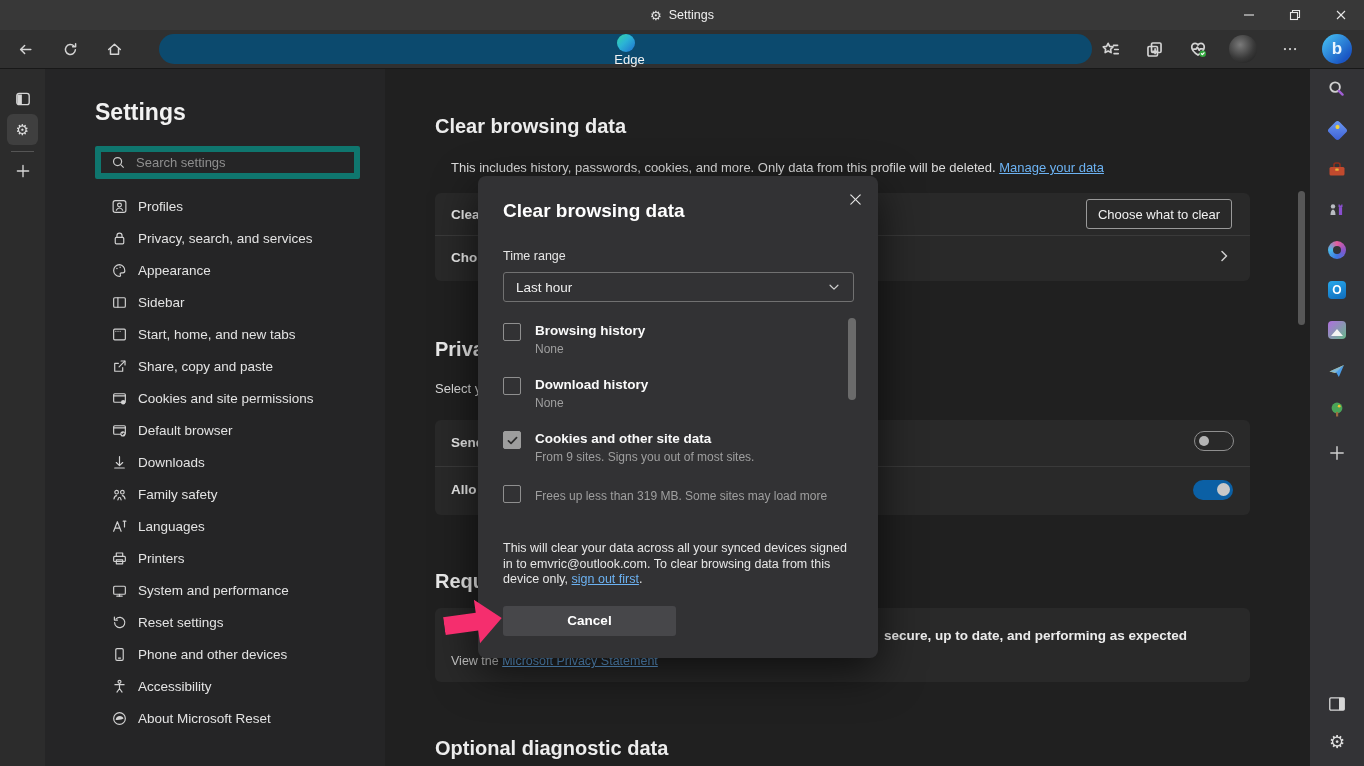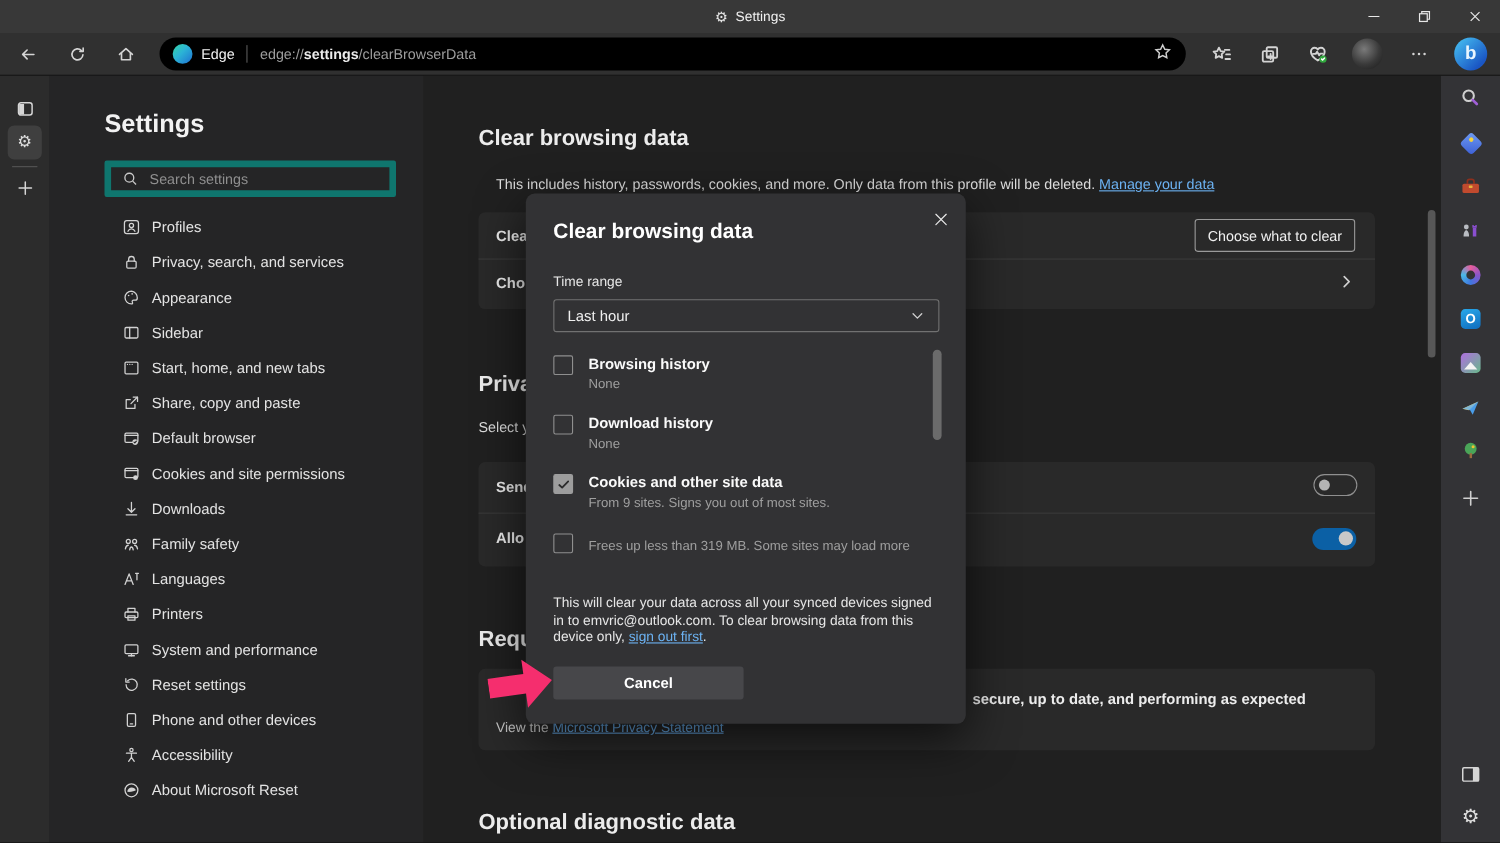--- a/index.html
+++ b/index.html
@@ -12,21 +12,21 @@
   .tab-title { position:absolute; left:0; right:0; top:0; height:30px; display:flex; align-items:center; justify-content:center; gap:7px; color:#f0f0f0; font-size:12.5px; }
   .tab-title .gear { font-size:13px; color:#e6e6e6; line-height:1; }
   .wincontrols { position:absolute; right:0; top:0; height:30px; display:flex; }
   .wc { width:46px; height:30px; display:flex; align-items:center; justify-content:center; }
   .wc svg { stroke:#e8e8e8; stroke-width:1.1; fill:none; }
 
   
   .toolbar { position:absolute; left:0; top:30px; width:1364px; height:38px; background:#303030; }
   .tool-btn { position:absolute; top:4px; width:30px; height:30px; border-radius:5px; display:flex; align-items:center; justify-content:center; }
   .tool-btn svg { stroke:#d4d4d4; stroke-width:1.4; fill:none; stroke-linecap:round; stroke-linejoin:round; }
-  .addressbar { position:absolute; left:145px; top:4px; width:933px; height:30px; background:#000000; border-radius:15px; display:flex; align-items:center; padding:0 12px; }
+  .addressbar { position:absolute; left:159px; top:4px; width:933px; height:30px; background:#0c4a6e; border-radius:15px; display:flex; align-items:center; padding:0 12px;flex-direction:column; }
   .edge-logo { width:18px; height:18px; border-radius:50%; background:linear-gradient(135deg,#35d6a5 0%,#2bb3d6 45%,#1e6fd0 100%); flex:0 0 auto; }
   .site-label { color:#f2f2f2; font-size:13px; margin-left:8px; }
   .url-sep { width:1px; height:16px; background:#5a5a5a; margin:0 11px; }
   .url { font-size:13px; color:#9d9d9d; white-space:nowrap; }
   .url .host { color:#ececec; font-weight:700; }
   .ab-star { margin-left:auto; }
   .ab-star svg { stroke:#cfcfcf; stroke-width:1.2; fill:none; }
   .avatar { position:absolute; left:1229px; top:5px; width:28px; height:28px; border-radius:50%; background:radial-gradient(circle at 40% 35%, #7a7a7a, #3a3a3a 55%, #191919); }
   .copilot { position:absolute; left:1322px; top:34px; width:30px; height:30px; border-radius:50%; background:linear-gradient(135deg,#49c7f5 0%,#1a56c4 80%); color:#eaf6ff; font-weight:700; font-size:17px; display:flex; align-items:center; justify-content:center; }
 
@@ -271,32 +271,32 @@
                 <path d="M9.5 2.8h3.7v3.7"></path>
                 <path d="M13 3 7.6 8.4"></path>
                 <path d="M11 9v3.5H3.5V5H7"></path>
               </svg></span>
           <span class="lbl">Share, copy and paste</span>
         </div>
         <div class="nav-item">
           <span class="ni"><svg width="17" height="17" viewBox="0 0 16 16">
                 <rect x="2.5" y="3.5" width="11" height="8" rx="1"></rect>
                 <line x1="2.5" y1="5.5" x2="13.5" y2="5.5"></line>
+                <circle cx="11.5" cy="11.5" r="2.1" fill="#d2d2d2" stroke="none"></circle>
+              </svg></span>
+          <span class="lbl">Cookies and site permissions</span>
+        </div>
+        <div class="nav-item">
+          <span class="ni"><svg width="17" height="17" viewBox="0 0 16 16">
+                <rect x="2.5" y="3.5" width="11" height="8" rx="1"></rect>
+                <line x1="2.5" y1="5.5" x2="13.5" y2="5.5"></line>
                 <circle cx="11.2" cy="11.2" r="2.4" fill="#d2d2d2" stroke="none"></circle>
                 <path d="M10.2 11.2l.7.7 1.3-1.5" stroke="#252526" stroke-width="1"></path>
               </svg></span>
           <span class="lbl">Default browser</span>
-        </div>
-        <div class="nav-item">
-          <span class="ni"><svg width="17" height="17" viewBox="0 0 16 16">
-                <rect x="2.5" y="3.5" width="11" height="8" rx="1"></rect>
-                <line x1="2.5" y1="5.5" x2="13.5" y2="5.5"></line>
-                <circle cx="11.5" cy="11.5" r="2.1" fill="#d2d2d2" stroke="none"></circle>
-              </svg></span>
-          <span class="lbl">Cookies and site permissions</span>
         </div>
         <div class="nav-item">
           <span class="ni"><svg width="17" height="17" viewBox="0 0 16 16">
                 <path d="M8 2.5v8M5 8l3 3 3-3M3.5 13.2h9"></path>
               </svg></span>
           <span class="lbl">Downloads</span>
         </div>
         <div class="nav-item">
           <span class="ni"><svg width="17" height="17" viewBox="0 0 16 16">
                 <circle cx="5.3" cy="5.8" r="1.7"></circle>

